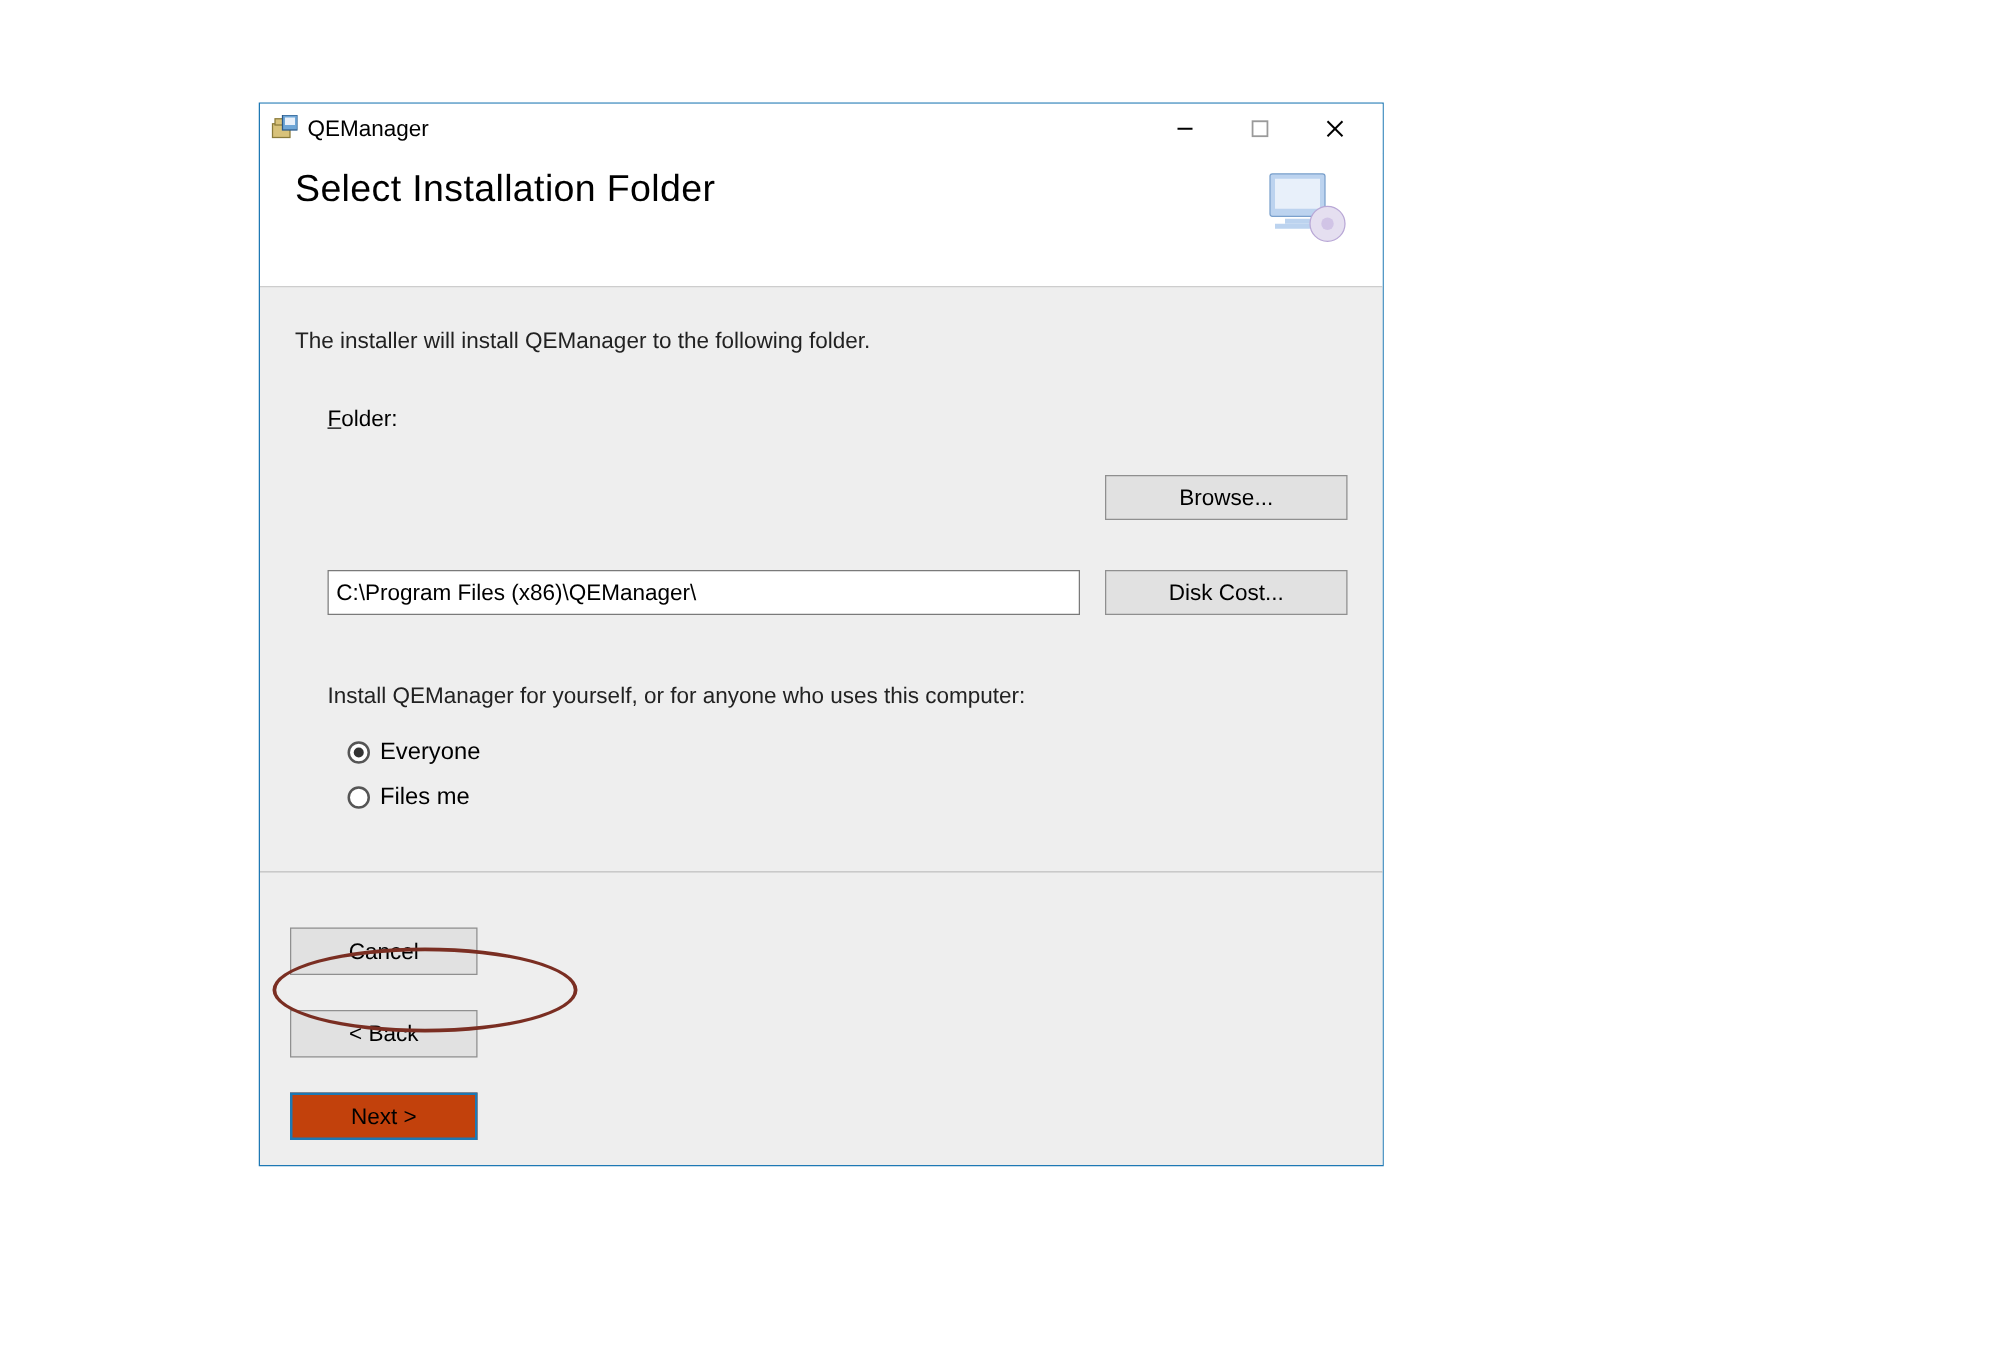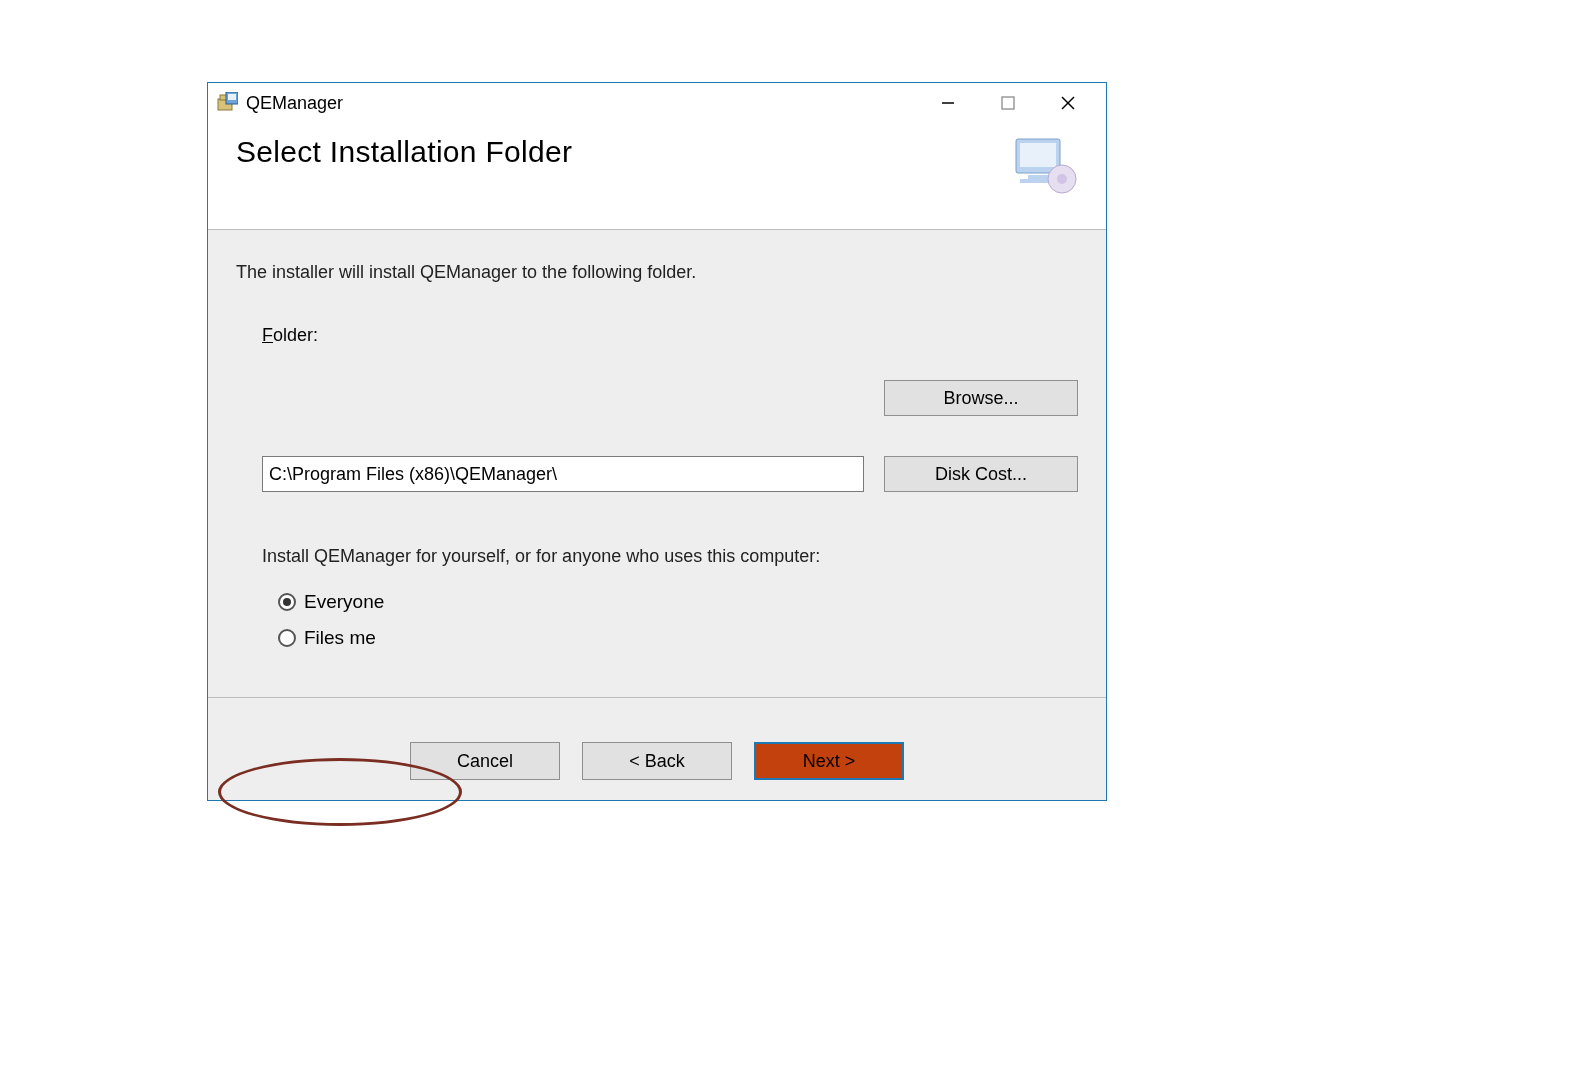--- a/index.html
+++ b/index.html
@@ -163,22 +163,22 @@
     position: absolute;
     border: 3px solid #7a2e22;
     border-radius: 50%;
     pointer-events: none;
   }
   
   .footer {
     background: #eeeeee;
     padding: 16px 24px 20px 24px;
     display: flex;
-    justify-content: center;
-    gap: 22px;
+    justify-content: flex-start;
+    flex-direction: column;
   }
   .footer .btn {
     width: 150px;
     height: 38px;
   }
   .btn.primary {
     border: 2px solid #1e78b4;
     background: #c2410c;
   }
 </style>

